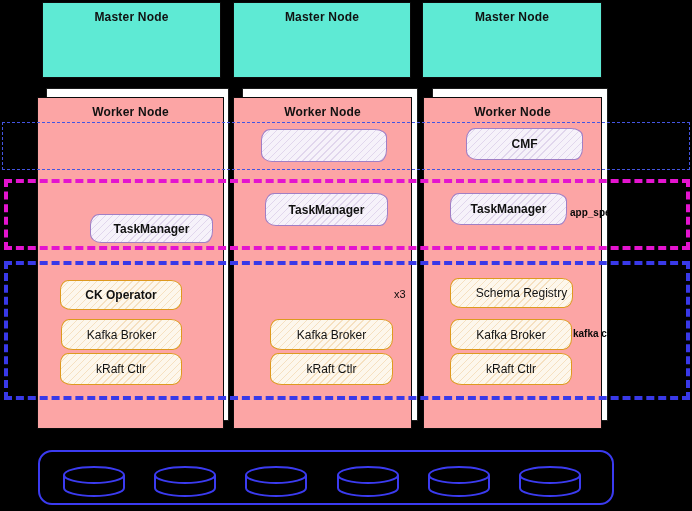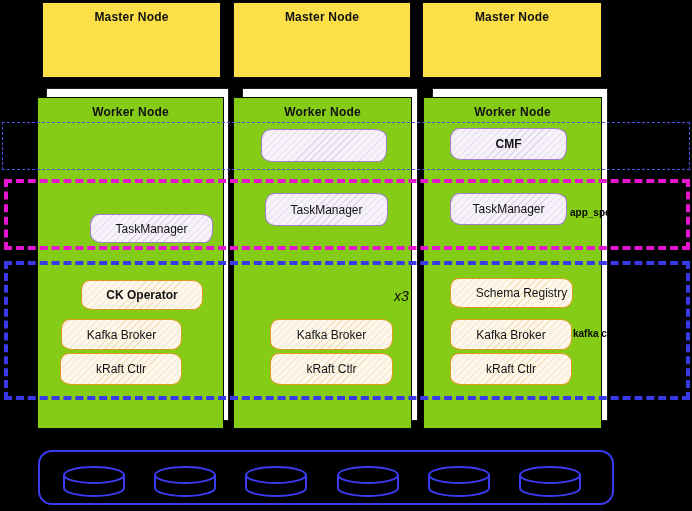--- a/index.html
+++ b/index.html
@@ -2,31 +2,31 @@
 <html><head>
 <meta charset="utf-8">
 <style>
   html,body{margin:0;padding:0;background:#000;}
   #stage{
     position:relative;width:692px;height:511px;background:#000;overflow:hidden;
     font-family:"Liberation Sans",sans-serif;color:#111;
   }
   
   .master{
-    position:absolute;top:2px;height:76px;background:#fde047;border:1px solid #0a0a0a;
+    position:absolute;top:2px;height:76px;background:#5eead4;border:1px solid #0a0a0a;
     box-sizing:border-box;text-align:center;
   }
   .master .ttl,.worker-front .ttl{
     font-size:12px;font-weight:bold;padding-top:7px;letter-spacing:.2px;
   }
   .worker-back{
     position:absolute;top:88px;height:333px;background:#fff;border:1px solid #1a1a1a;box-sizing:border-box;
   }
   .worker-front{
-    position:absolute;top:97px;height:332px;background:#84cc16;border:1px solid #0a0a0a;
+    position:absolute;top:97px;height:332px;background:#fca5a5;border:1px solid #0a0a0a;
     box-sizing:border-box;text-align:center;overflow:hidden;
   }
   .m1{left:42px;width:179px;} .m2{left:233px;width:178px;} .m3{left:422px;width:180px;}
   .wb1{left:46px;width:183px;} .wb2{left:242px;width:176px;} .wb3{left:432px;width:176px;}
   .wf1{left:37px;width:187px;} .wf2{left:233px;width:179px;} .wf3{left:423px;width:179px;}
 
   
   .zone{position:absolute;box-sizing:border-box;pointer-events:none;z-index:5;}
   .zone-operators{left:2px;top:122px;width:688px;height:48px;border:1px dashed #4455e1;}
   .zone-appspec{left:4px;top:179px;width:686px;height:71px;border:4px dashed #e414cf;}
@@ -36,33 +36,34 @@
   .comp{
     position:absolute;box-sizing:border-box;display:flex;align-items:center;justify-content:center;
     font-size:12px;z-index:6;
   }
   .flink{
     background:
       repeating-linear-gradient(135deg, rgba(150,116,190,.22) 0 1px, rgba(150,116,190,0) 1px 5px),
       #f6f2fa;
     border:1.6px solid #a07fc5;
     border-radius:9px 12px 8px 11px / 11px 8px 12px 9px;
+    font-weight:bold;
   }
   .kafkabox{
     background:
       repeating-linear-gradient(135deg, rgba(224,156,60,.25) 0 1px, rgba(224,156,60,0) 1px 5px),
       #fdf7ec;
     border:1.6px solid #dd9a1f;
     border-radius:8px 11px 9px 12px / 10px 9px 11px 8px;
   }
   .bold{font-weight:bold;}
   .note{
     position:absolute;font-size:10px;font-weight:bold;color:#0a0a0a;z-index:7;white-space:nowrap;
   }
-  .count{position:absolute;font-size:14px;color:#0a0a0a;z-index:7;font-style:italic;}
+  .count{position:absolute;font-size:11px;color:#0a0a0a;z-index:7;}
 
   
   .storage{
     position:absolute;left:38px;top:450px;width:576px;height:55px;box-sizing:border-box;
     border:2px solid #3b3bf0;border-radius:14px;
     display:flex;align-items:center;justify-content:space-between;
     padding:14px 30px 6px 22px;
   }
   .cyl{width:64px;height:34px;display:block;}
 </style>
@@ -101,29 +102,29 @@
 
   <div class="comp flink" style="left:90px;top:214px;width:123px;height:29px;">
     <span>TaskManager</span>
   </div>
 
   <div class="comp flink" style="left:261px;top:129px;width:126px;height:33px;"></div>
   <div class="comp flink" style="left:265px;top:193px;width:123px;height:33px;">
     <span>TaskManager</span>
   </div>
 
-  <div class="comp flink bold" style="left:450px;top:128px;width:117px;height:32px;">
+  <div class="comp flink bold" style="left:466px;top:128px;width:117px;height:32px;">
     <span>CMF</span>
   </div>
   <div class="comp flink" style="left:450px;top:193px;width:117px;height:32px;">
     <span>TaskManager</span>
   </div>
   <div class="note" style="left:570px;top:207px;width:38px;overflow:hidden;">app_spec</div>
 
-  <div class="comp kafkabox bold" style="left:60px;top:280px;width:122px;height:30px;margin-left:21px;">
+  <div class="comp kafkabox bold" style="left:60px;top:280px;width:122px;height:30px;">
     <span>CK Operator</span>
   </div>
   <div class="comp kafkabox" style="left:61px;top:319px;width:121px;height:31px;">
     <span>Kafka Broker</span>
   </div>
   <div class="comp kafkabox" style="left:60px;top:353px;width:122px;height:32px;">
     <span>kRaft Ctlr</span>
   </div>
 
   <div class="count" style="left:394px;top:288px;">x3</div>

